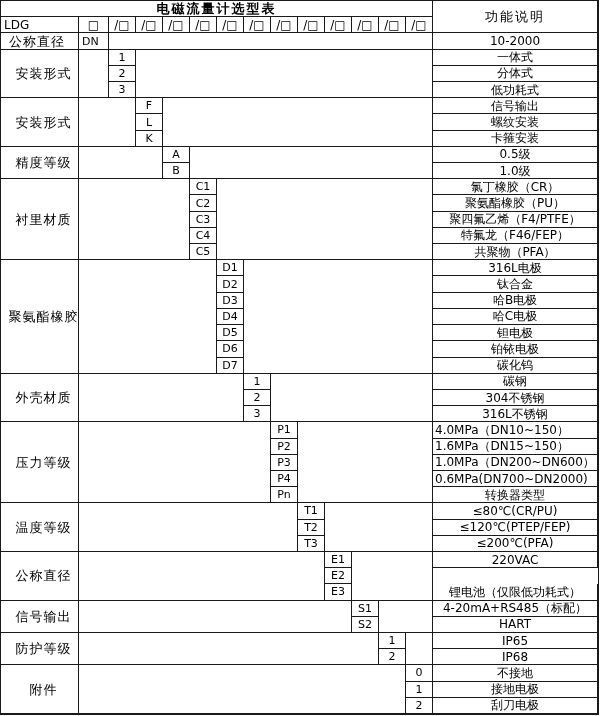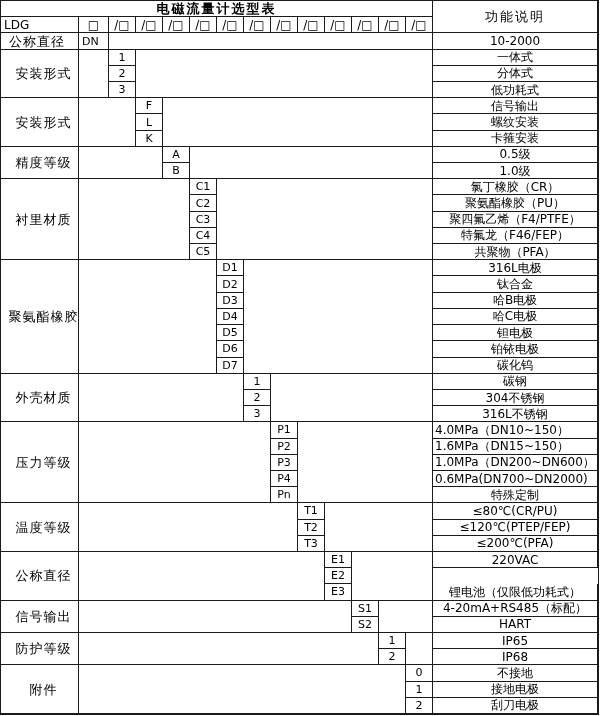--- a/index.html
+++ b/index.html
@@ -134,21 +134,21 @@
   <div class="c code" style="grid-area:27/9">P1</div>
   <div class="c code" style="grid-area:28/9">P2</div>
   <div class="c code" style="grid-area:29/9">P3</div>
   <div class="c code" style="grid-area:30/9">P4</div>
   <div class="c code" style="grid-area:31/9">Pn</div>
   <div class="c" style="grid-area:27/10/32/15"></div>
   <div class="c desc la" style="grid-area:27/15">4.0MPa（DN10~150）</div>
   <div class="c desc la" style="grid-area:28/15">1.6MPa（DN15~150）</div>
   <div class="c desc la" style="grid-area:29/15">1.0MPa（DN200~DN600）</div>
   <div class="c desc la" style="grid-area:30/15">0.6MPa(DN700~DN2000)</div>
-  <div class="c desc" style="grid-area:31/15">特殊定制</div>
+  <div class="c desc" style="grid-area:31/15">转换器类型</div>
 
   <div class="c lab" style="grid-area:32/1/35/2">温度等级</div>
   <div class="c" style="grid-area:32/2/35/10"></div>
   <div class="c code" style="grid-area:32/10">T1</div>
   <div class="c code" style="grid-area:33/10">T2</div>
   <div class="c code" style="grid-area:34/10">T3</div>
   <div class="c" style="grid-area:32/11/35/15"></div>
   <div class="c desc" style="grid-area:32/15">≤80℃(CR/PU)</div>
   <div class="c desc" style="grid-area:33/15">≤120℃(PTEP/FEP)</div>
   <div class="c desc" style="grid-area:34/15">≤200℃(PFA)</div>

